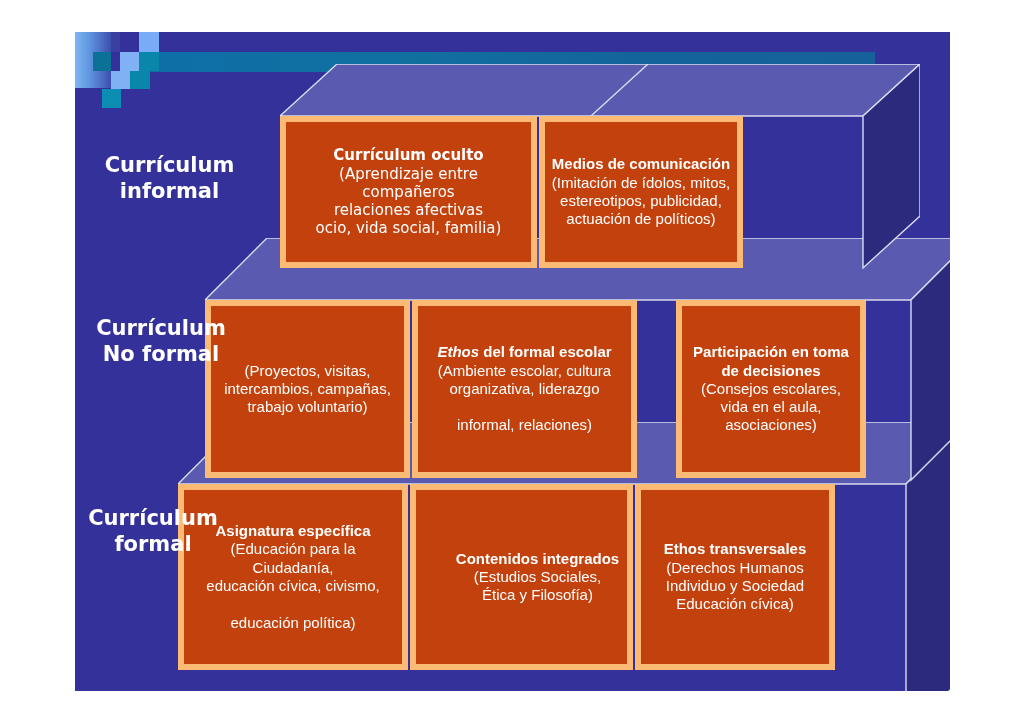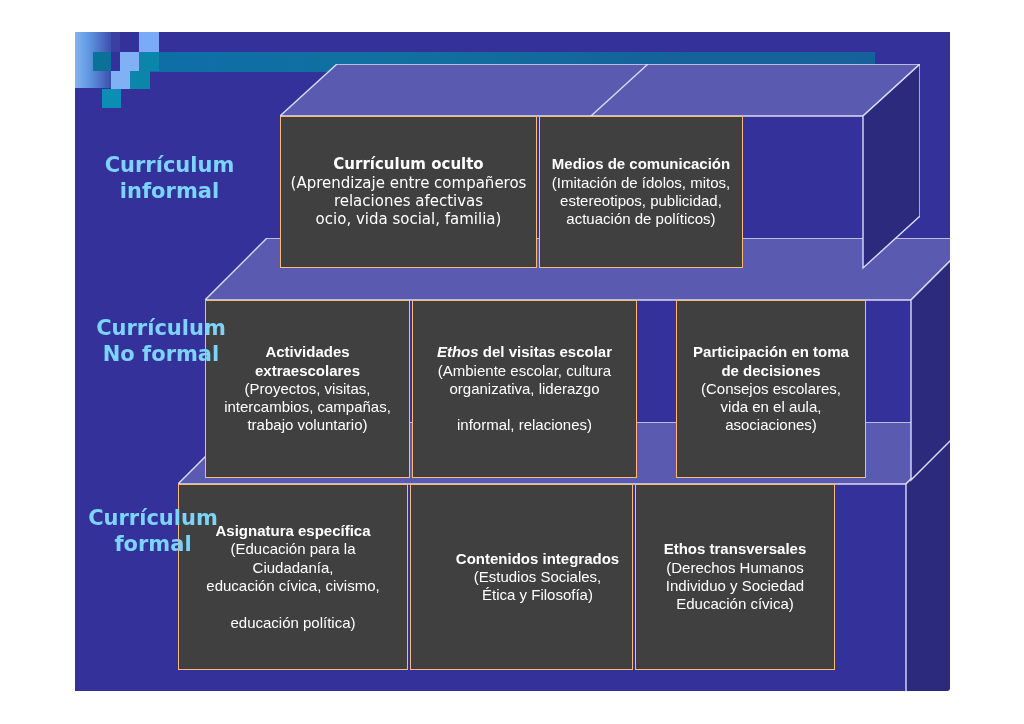--- a/index.html
+++ b/index.html
@@ -29,22 +29,22 @@
   .tier{position:absolute;}
 
   .topface{position:absolute;}
   .topface svg{display:block;}
 
   .frontrow{position:absolute;display:flex;}
 
   .cell{
     position:relative;
     box-sizing:border-box;
-    background:#404040;
-    border:1px solid #fdba74;
+    background:#c2410c;
+    border:6px solid #fdba74;
     display:flex;
     align-items:center;
     justify-content:flex-end;
     color:#ffffff;
     text-align:center;
     line-height:1.22;
   }
   .cell + .cell{margin-left:2px;}
 
   .cell .txt{padding:2px 6px;width:100%;}
@@ -52,21 +52,21 @@
   .cell .hd em{}
   .cell .bd{display:block;}
 
   
   .f-round{font-family:"DejaVu Sans",sans-serif;}
   .f-lib{font-family:"Liberation Sans",sans-serif;}
 
   
   .sidelabel{
     position:absolute;
-    color:#7dd3fc;
+    color:#ffffff;
     font-family:"DejaVu Sans",sans-serif;
     font-weight:bold;
     font-size:21px;
     line-height:1.25;
     text-align:center;
     white-space:pre-line;
   }
 
   
   #tier3{left:205px; top:32px;}
@@ -148,30 +148,28 @@
   <div class="tier" id="tier2">
     <div class="topface">
       <svg width="768" height="308" viewBox="0 0 768 308">
         <polygon points="0,62 62,0 768,0 706,62" fill="#5a5bb0" stroke="#d9dcf0" stroke-width="1.4"></polygon>
         <polygon points="706,62 768,0 768,180 706,242" fill="#2b2a7d" stroke="#d9dcf0" stroke-width="1.4"></polygon>
       </svg>
     </div>
     <div class="frontrow">
       <div class="cell c1 f-lib">
         <span class="txt">
-          <span class="hd" style="white-space:pre-line">Actividades
-extraescolares</span>
           <span class="bd" style="white-space:pre-line">(Proyectos, visitas,
 intercambios, campañas,
 trabajo voluntario)</span>
         </span>
       </div>
       <div class="cell c2 f-lib">
         <span class="txt">
-          <span class="hd"><em>Ethos</em> <span>del visitas escolar</span></span>
+          <span class="hd"><em>Ethos</em> <span>del formal escolar</span></span>
           <span class="bd" style="white-space:pre-line">(Ambiente escolar, cultura
 organizativa, liderazgo
 
 informal, relaciones)</span>
         </span>
       </div>
       <div class="cell c3 f-lib">
         <span class="txt">
           <span class="hd" style="white-space:pre-line">Participación en toma
 de decisiones</span>

